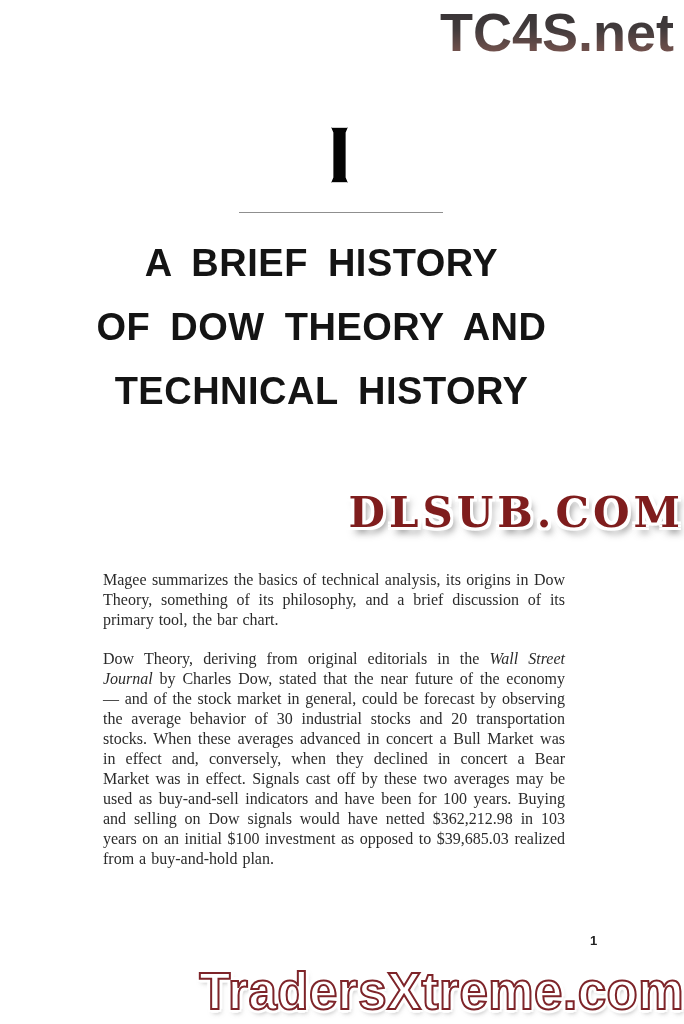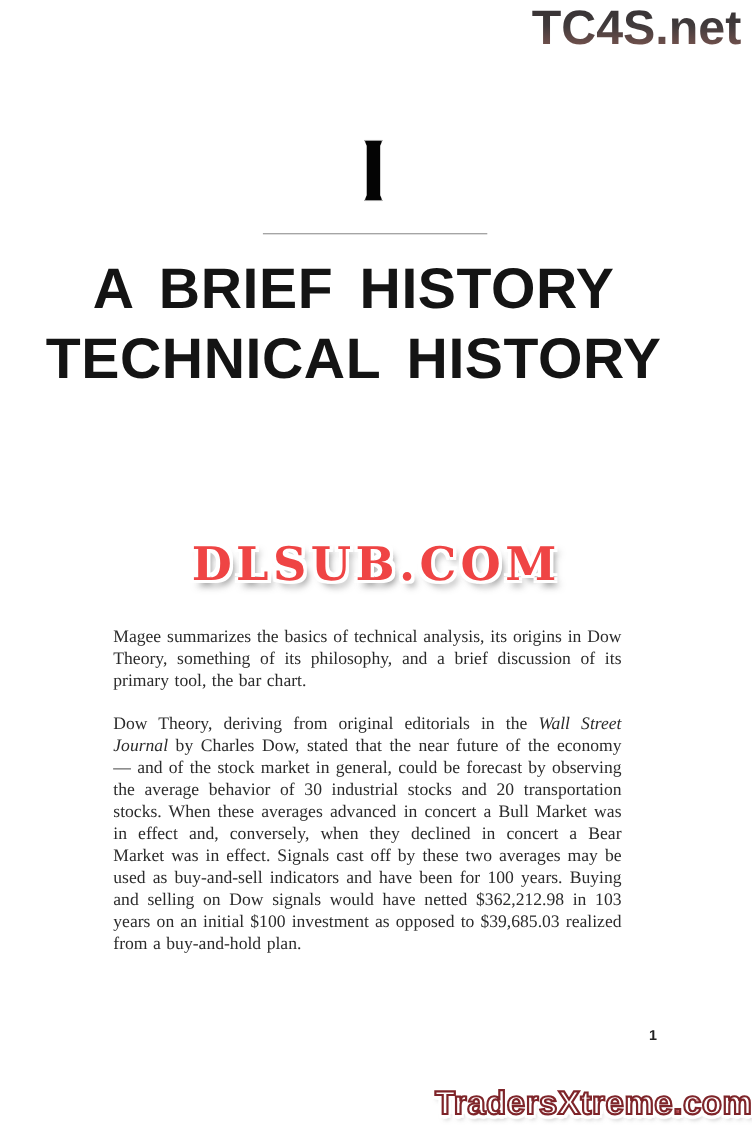--- a/index.html
+++ b/index.html
@@ -13,21 +13,21 @@
     font-family: "Liberation Serif", serif;
   }
 
   
   .wm-top {
     position: absolute;
     top: 1px;
     right: 10px;
     font-family: "Liberation Sans", sans-serif;
     font-weight: 700;
-    font-size: 44px;
+    font-size: 54px;
     letter-spacing: 0px;
     background: linear-gradient(180deg, #343032 0%, #413b3c 45%, #8a5c55 100%);
     -webkit-background-clip: text;
     background-clip: text;
     color: transparent;
   }
 
   
   .chapter-num {
     position: absolute;
@@ -52,40 +52,40 @@
   }
 
   .title {
     position: absolute;
     top: 231px;
     left: 0;
     width: 624px;
     text-align: center;
     font-family: "Liberation Sans", sans-serif;
     font-weight: 700;
-    font-size: 52px;
+    font-size: 38px;
     line-height: 64px;
     letter-spacing: 0.5px;
     word-spacing: 9px;
     color: #141414;
     padding-left: 19px;
   }
 
   
   .wm-mid {
     position: absolute;
     top: 488px;
     left: 0;
     width: 684px;
-    text-align: center;
+    text-align: right;
     font-family: "DejaVu Serif", serif;
     font-weight: 700;
     font-size: 42px;
     letter-spacing: 4px;
-    color: #ef4444;
+    color: #7f1d1d;
     text-shadow:
       -3px -3px 0 #ffffff, 3px -3px 0 #ffffff,
       -3px  3px 0 #ffffff, 3px  3px 0 #ffffff,
       -3px  0   0 #ffffff, 3px  0   0 #ffffff,
        0   -3px 0 #ffffff, 0    3px 0 #ffffff,
        4px  6px 7px rgba(60,60,60,0.55);
   }
 
   .body-text {
     position: absolute;
@@ -112,21 +112,21 @@
     color: #222222;
   }
 
   
   .wm-bottom {
     position: absolute;
     bottom: 3px;
     right: 0px;
     font-family: "Liberation Sans", sans-serif;
     font-weight: 700;
-    font-size: 30px;
+    font-size: 51px;
     letter-spacing: 0.5px;
     background: linear-gradient(180deg, #dd8288 0%, #cb545b 45%, #b03339 100%);
     -webkit-background-clip: text;
     background-clip: text;
     color: transparent;
     -webkit-text-stroke: 2px #7e2429;
     text-shadow:
       -3px -3px 1px #ffffff, 3px -3px 1px #ffffff,
       -3px  3px 1px #ffffff, 3px  3px 1px #ffffff,
        0   -4px 1px #ffffff, 0    4px 1px #ffffff,
@@ -140,20 +140,21 @@
 <div class="page">
 
   <div class="wm-top">TC4S.net</div>
 
   <div class="chapter-num">1</div>
 
   <div class="rule"></div>
 
   <div class="title">
     <div>A BRIEF HISTORY</div>
+    <div>OF DOW THEORY AND</div>
     <div>TECHNICAL HISTORY</div>
   </div>
 
   <div class="wm-mid">DLSUB.COM</div>
 
   <div class="body-text">
     <p><span>Magee summarizes the basics of technical analysis, its origins in Dow Theory, something of its philosophy, and a brief discussion of its primary tool, the bar chart.</span></p>
     <p><span>Dow Theory, deriving from original editorials in the </span><em>Wall Street Journal</em><span> by Charles Dow, stated that the near future of the economy — and of the stock market in general, could be forecast by observing the average behavior of 30 industrial stocks and 20 transportation stocks. When these averages advanced in concert a Bull Market was in effect and, conversely, when they declined in concert a Bear Market was in effect. Signals cast off by these two averages may be used as buy-and-sell indicators and have been for 100 years. Buying and selling on Dow signals would have netted $362,212.98 in 103 years on an initial $100 investment as opposed to $39,685.03 realized from a buy-and-hold plan.</span></p>
   </div>
 

